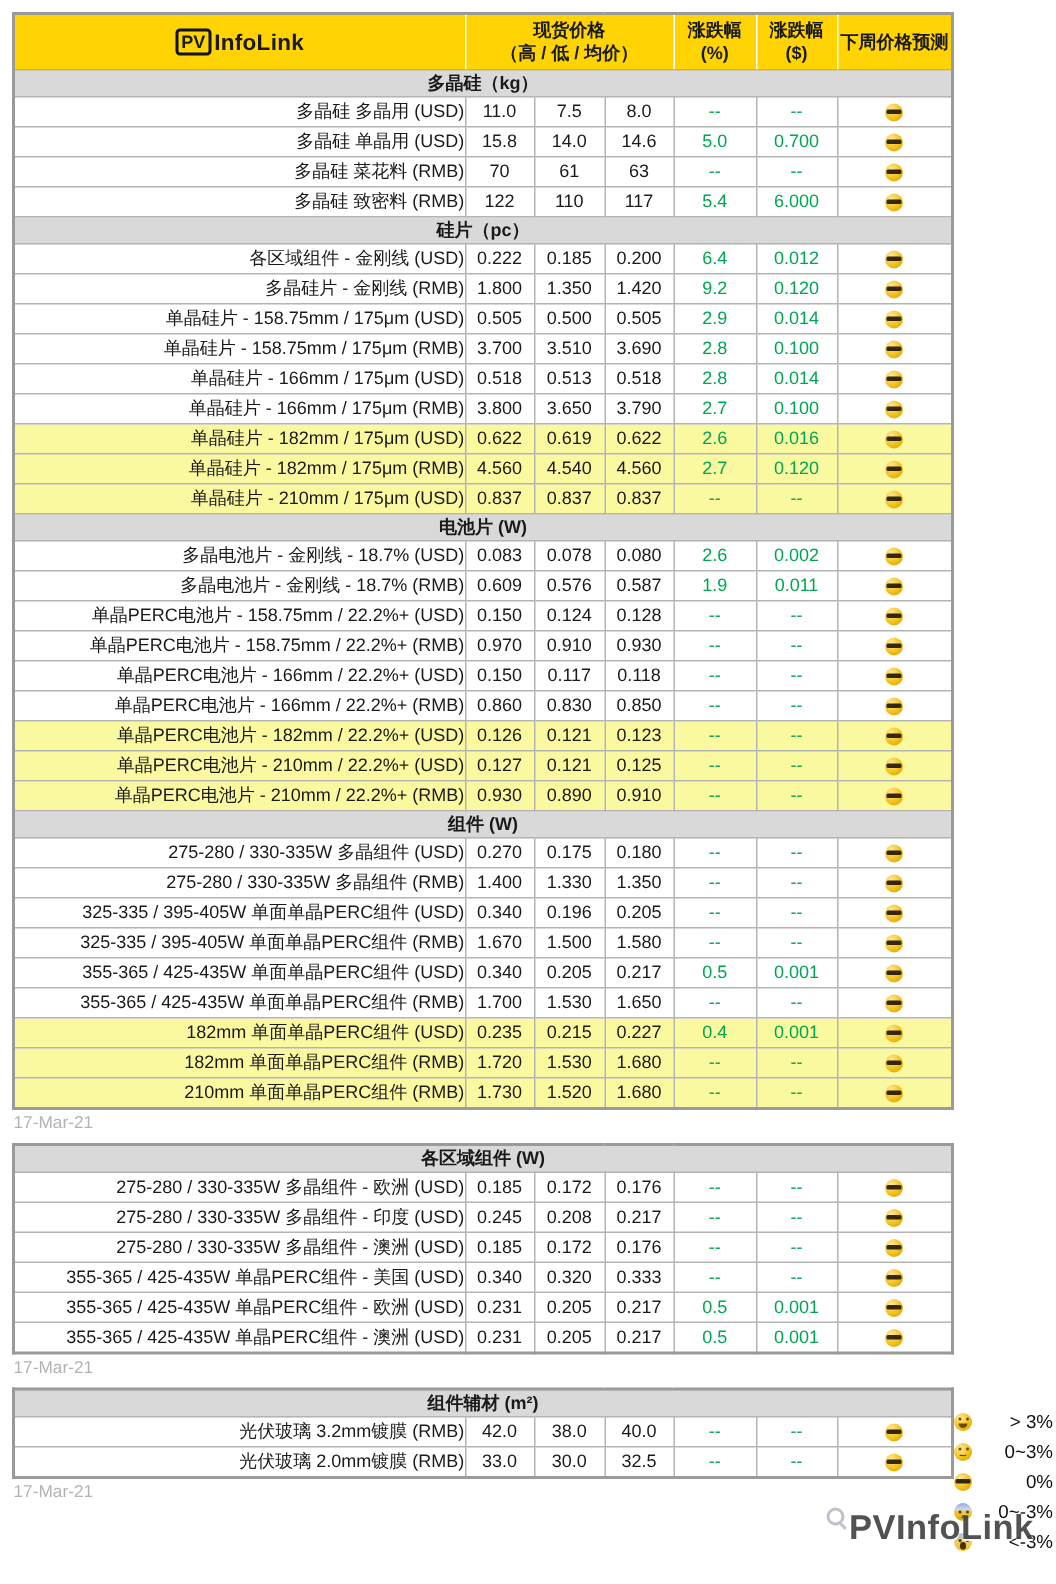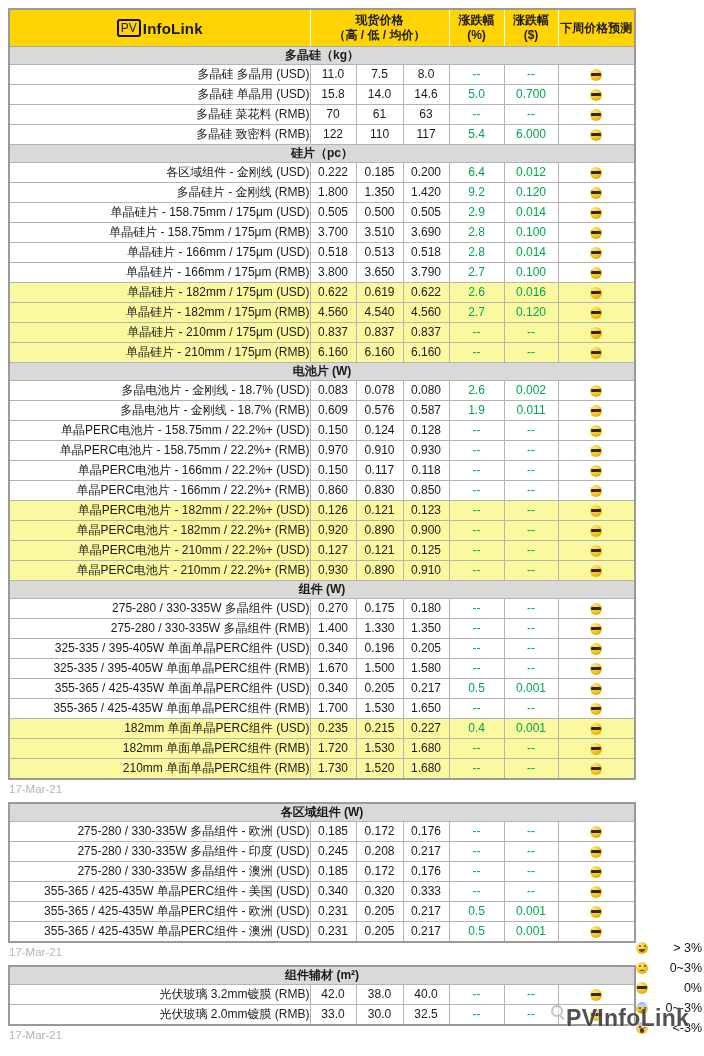--- a/index.html
+++ b/index.html
@@ -10,21 +10,21 @@
   thead th{background:#ffd402;border:1px solid #fff;border-bottom:1px solid #adadad;
            font-size:12px;font-weight:bold;padding:0;height:36px;vertical-align:middle;}
   tbody td{border:1px solid #b4b4b4;font-size:12px;height:19px;padding:0;text-align:center;
            background:#fff;vertical-align:middle;line-height:1.05;}
   tbody tr.hl td{background:#fbf9a0;}
   tbody td.section{background:#d9d9d9;font-weight:bold;height:17px;font-size:12px;margin-top:48px;}
   tbody td.name{text-align:right;padding:0 0 0 4px;}
   tbody td.chg{color:#00a651;}
   .logo{display:flex;align-items:center;justify-content:center;gap:2px;}
   .pv-box{display:inline-block;border:2px solid #111;border-radius:3px;padding:0 2px;
-          font-size:12px;font-weight:normal;line-height:14px;}
+          font-size:12px;font-weight:bold;line-height:14px;}
   .logo-text{font-size:15px;font-weight:bold;letter-spacing:0.2px;}
   .hdr2{font-size:12px;font-weight:bold;line-height:15px;}
   .date-label{color:#b3b3b3;font-size:11.5px;margin:3px 0 5px 1px;height:14px;}
   
   .face{display:inline-block;width:12px;height:12px;border-radius:50%;position:relative;
         background:radial-gradient(circle at 35% 30%,#ffe897,#f2c018 55%,#cf9a00);vertical-align:middle;}
   .face.sunglasses::before{content:"";position:absolute;left:1px;right:1px;top:4px;height:3px;
         background:#33270e;border-radius:1px;}
   .face.big-smile::before,.face.smile::before{content:"";position:absolute;top:3px;left:2.5px;width:2px;height:2px;
         border-radius:50%;background:#6b4c00;box-shadow:5px 0 0 #6b4c00;}
@@ -214,29 +214,20 @@
           </tr>
           <tr class="hl">
             <td class="name">单晶硅片 - 210mm / 175μm (USD)</td>
             <td class="num">0.837</td>
             <td class="num">0.837</td>
             <td class="num">0.837</td>
             <td class="chg">--</td>
             <td class="chg">--</td>
             <td class="forecast"><span class="face sunglasses"></span></td>
           </tr>
-          <tr class="hl">
-            <td class="name">单晶硅片 - 210mm / 175μm (RMB)</td>
-            <td class="num">6.160</td>
-            <td class="num">6.160</td>
-            <td class="num">6.160</td>
-            <td class="chg">--</td>
-            <td class="chg">--</td>
-            <td class="forecast"><span class="face sunglasses"></span></td>
-          </tr>
           <tr>
             <td colspan="7" class="section">电池片 (W)</td>
           </tr>
           <tr>
             <td class="name">多晶电池片 - 金刚线 - 18.7% (USD)</td>
             <td class="num">0.083</td>
             <td class="num">0.078</td>
             <td class="num">0.080</td>
             <td class="chg">2.6</td>
             <td class="chg">0.002</td>
@@ -285,29 +276,20 @@
             <td class="num">0.850</td>
             <td class="chg">--</td>
             <td class="chg">--</td>
             <td class="forecast"><span class="face sunglasses"></span></td>
           </tr>
           <tr class="hl">
             <td class="name">单晶PERC电池片 - 182mm / 22.2%+ (USD)</td>
             <td class="num">0.126</td>
             <td class="num">0.121</td>
             <td class="num">0.123</td>
-            <td class="chg">--</td>
-            <td class="chg">--</td>
-            <td class="forecast"><span class="face sunglasses"></span></td>
-          </tr>
-          <tr class="hl">
-            <td class="name">单晶PERC电池片 - 182mm / 22.2%+ (RMB)</td>
-            <td class="num">0.920</td>
-            <td class="num">0.890</td>
-            <td class="num">0.900</td>
             <td class="chg">--</td>
             <td class="chg">--</td>
             <td class="forecast"><span class="face sunglasses"></span></td>
           </tr>
           <tr class="hl">
             <td class="name">单晶PERC电池片 - 210mm / 22.2%+ (USD)</td>
             <td class="num">0.127</td>
             <td class="num">0.121</td>
             <td class="num">0.125</td>
             <td class="chg">--</td>

